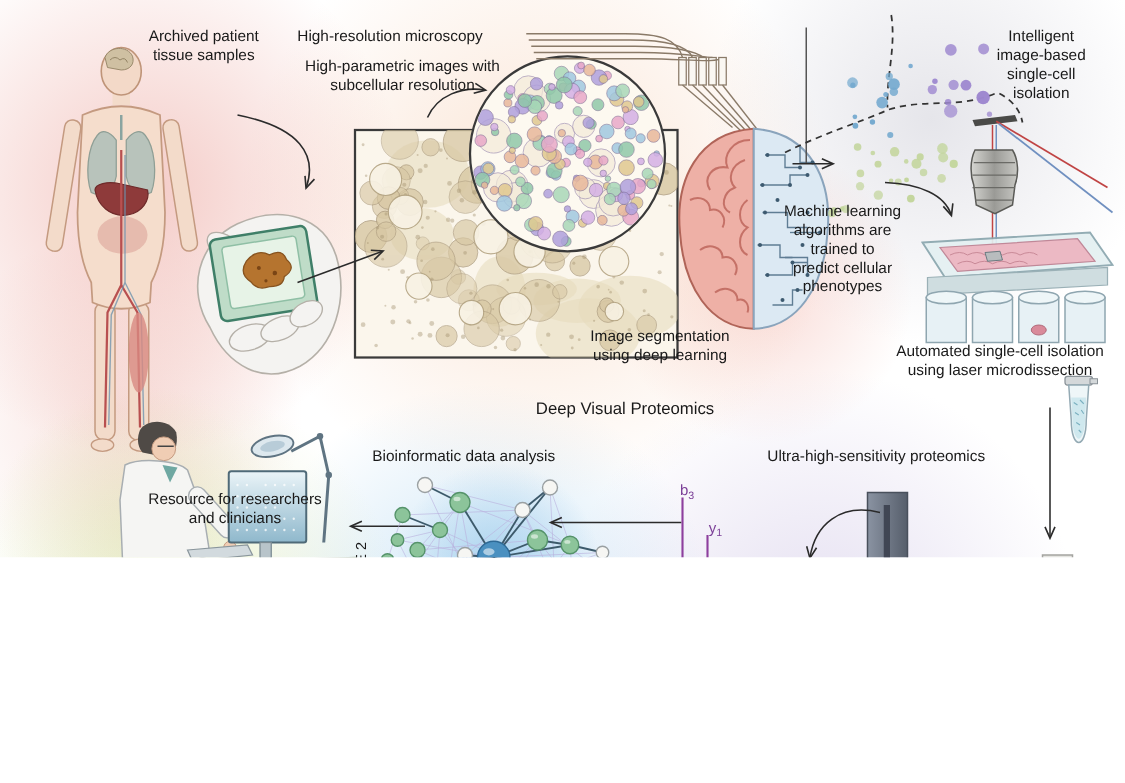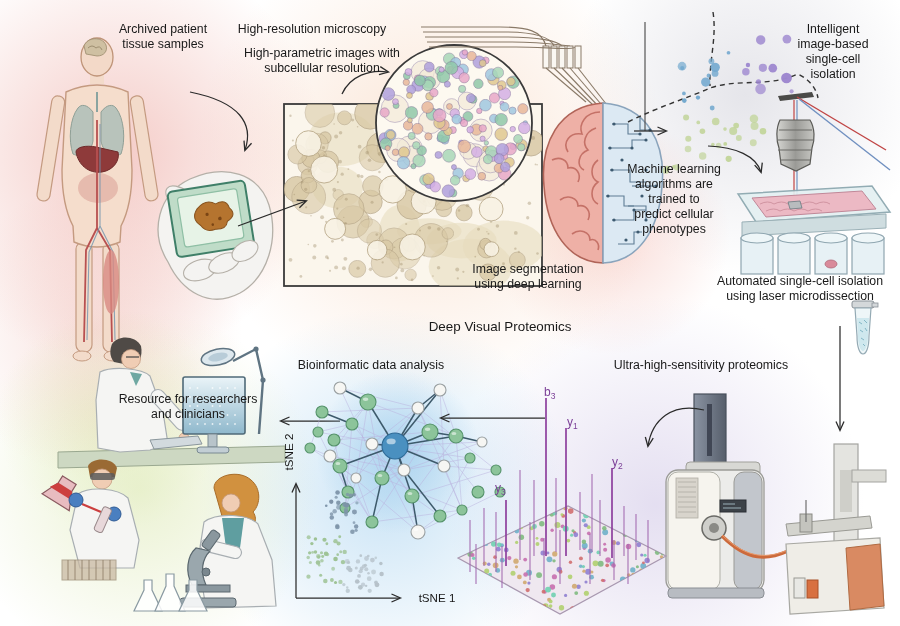--- a/index.html
+++ b/index.html
@@ -1,17 +1,17 @@
 <!DOCTYPE html>
 <html><head>
 <meta charset="utf-8">
 <style>
   html,body{margin:0;padding:0;background:#fff;}
   .canvas{
-    position:relative;width:900px;height:626px;overflow:hidden;
+    position:relative;width:900px;height:446px;overflow:hidden;
     background:
       radial-gradient(circle 300px at 115px 155px, rgba(235,160,152,.55), rgba(235,160,152,0) 70%),
       radial-gradient(circle 210px at 95px 330px,  rgba(235,170,160,.35), rgba(235,170,160,0) 70%),
       radial-gradient(circle 330px at 430px 165px, rgba(246,205,175,.55), rgba(246,205,175,0) 72%),
       radial-gradient(circle 160px at 610px 235px, rgba(242,176,166,.45), rgba(242,176,166,0) 75%),
       radial-gradient(circle 240px at 745px 95px,  rgba(204,204,214,.50), rgba(204,204,214,0) 75%),
       radial-gradient(circle 250px at 140px 490px, rgba(214,228,165,.50), rgba(214,228,165,0) 72%),
       radial-gradient(circle 150px at 110px 420px, rgba(225,238,185,.45), rgba(225,238,185,0) 75%),
       radial-gradient(circle 260px at 385px 495px, rgba(160,206,238,.55), rgba(160,206,238,0) 72%),
       radial-gradient(circle 290px at 655px 505px, rgba(206,196,229,.55), rgba(206,196,229,0) 72%),

